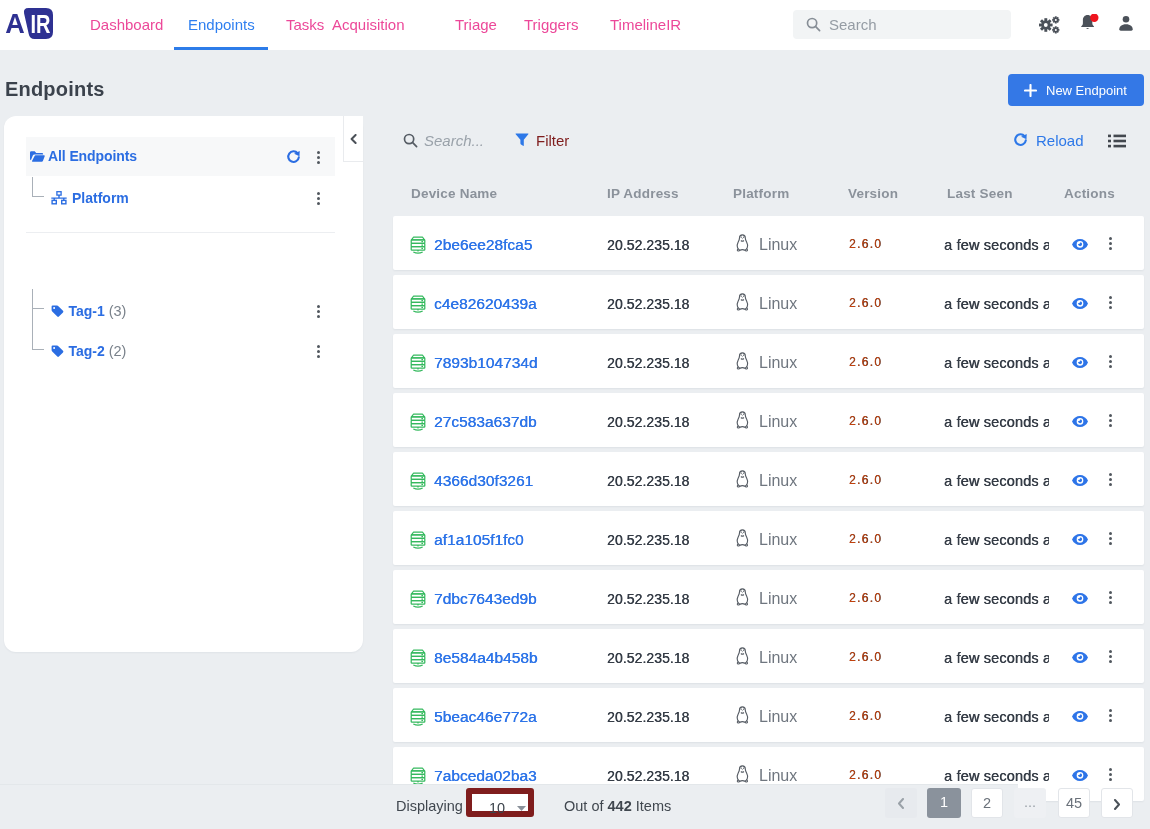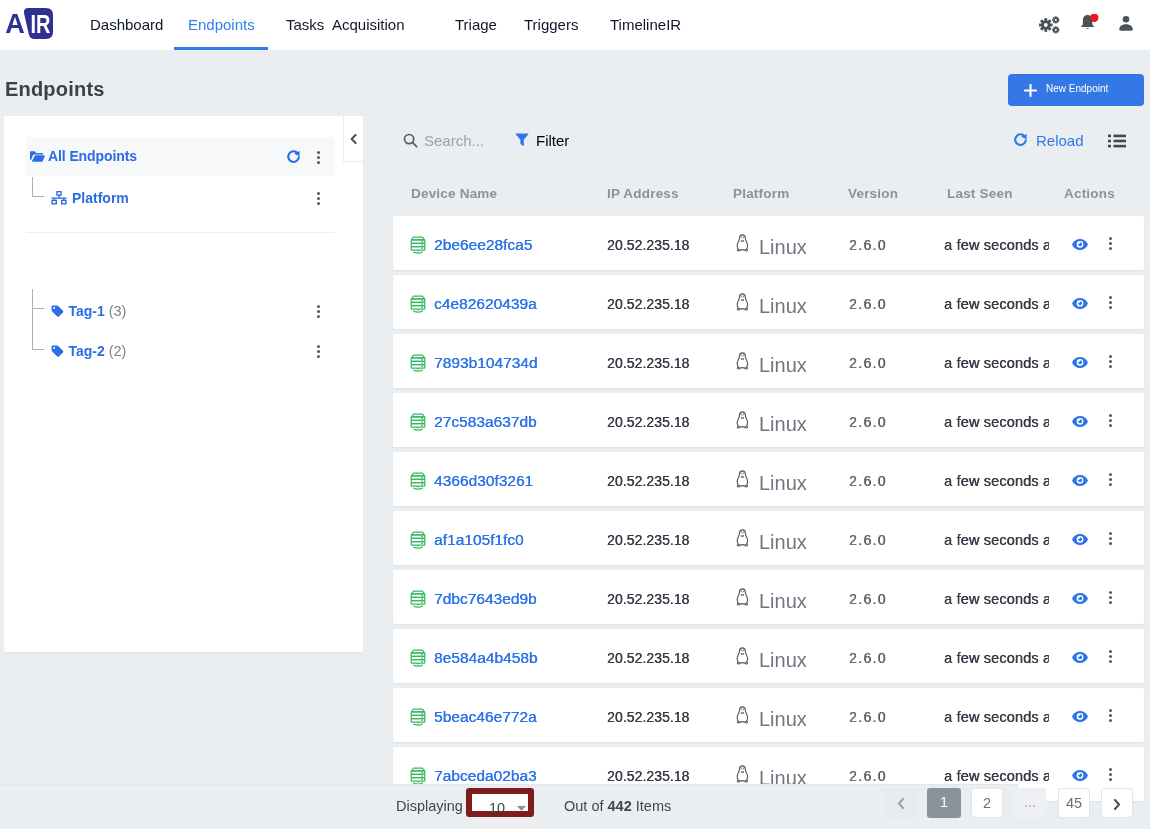--- a/index.html
+++ b/index.html
@@ -2,53 +2,53 @@
 <html><head>
 <meta charset="utf-8">
 <style>
   * { margin:0; padding:0; box-sizing:border-box; }
   html,body { width:1150px; height:829px; overflow:hidden; }
   body { font-family:"Liberation Sans", sans-serif; background:#ebeef1; position:relative; }
   svg { display:block; }
   .abs { position:absolute; }
 
   #topnav { position:absolute; left:0; top:0; width:1150px; height:50px; background:#fff; }
-  .navitem { position:absolute; top:0; height:50px; line-height:50px; font-size:15px; color:#0f172a; }
+  .navitem { position:absolute; top:0; height:50px; line-height:50px; font-size:15px; color:#ec4899; }
   .navitem.active { color:#2e7ff0; }
   #nav-underline { position:absolute; left:174px; top:47px; width:94px; height:3px; background:#2d7ce9; }
   #searchbox { position:absolute; left:793px; top:10px; width:218px; height:29px; background:#f2f4f5; border-radius:4px; }
   #searchbox .mg { position:absolute; left:13px; top:7px; }
   #searchbox .ph { position:absolute; left:36px; top:6px; font-size:15px; color:#959ca4; }
 
   #title { position:absolute; left:5px; top:78px; font-size:20px; font-weight:700; color:#3b424c; letter-spacing:.2px; }
   #newbtn { position:absolute; left:1008px; top:74px; width:136px; height:32px; background:#3478e6; border-radius:4px; color:#fff; }
 
-  #sidebar { position:absolute; left:4px; top:116px; width:359px; height:536px; background:#fff; border-radius:2px; box-shadow:0 1px 2px rgba(20,30,50,.05); }
+  #sidebar { position:absolute; left:4px; top:116px; width:359px; height:536px; background:#fff; border-radius:12px; box-shadow:0 1px 2px rgba(20,30,50,.05); }
   #collapse { position:absolute; left:339px; top:0px; width:20px; height:46px; background:#fff; border-left:1px solid #e9ebee; border-bottom:1px solid #e9ebee; }
   .srow { position:absolute; left:22px; width:309px; height:39px; background:#f7f8f9; }
   .srow .txt { position:absolute; top:10.5px; font-size:14px; font-weight:700; color:#2b6de2; letter-spacing:-.1px; }
   .kebab i { display:block; width:3.4px; height:3.4px; border-radius:50%; background:#51575e; margin-bottom:1.4px; }
   .kebab { position:absolute; }
   .treeline { position:absolute; border-left:1px solid #a9b0b8; border-bottom:1px solid #a9b0b8; }
   .childtxt { position:absolute; font-size:14px; font-weight:700; color:#2b6de2; }
   .count { font-weight:400; color:#7a828b; font-size:14.5px; }
   #divider { position:absolute; left:22px; top:116px; width:309px; height:1px; background:#eceef1; }
 
-  #tsearchtxt { position:absolute; left:424px; top:132px; font-size:15px; color:#9aa2aa; }
-  #filtertxt { position:absolute; left:536px; top:132px; font-size:15px; color:#000000; }
+  #tsearchtxt { position:absolute; left:424px; top:132px; font-size:15px; color:#9aa2aa;font-style:italic; }
+  #filtertxt { position:absolute; left:536px; top:132px; font-size:15px; color:#7f1d1d; }
   #reloadtxt { position:absolute; left:1036px; top:132px; font-size:15px; color:#2d78e8; }
 
   .th { position:absolute; top:186px; font-size:13.5px; font-weight:700; color:#8b929b; letter-spacing:.2px; }
   .row { position:absolute; left:393px; width:751px; height:54px; background:#fff; border-radius:2px; box-shadow:0 1px 2px rgba(25,39,57,.06); }
   .row .devic { position:absolute; left:16px; top:19.5px; }
   .row .dev { position:absolute; left:41px; top:20px; font-size:15.5px; color:#2d74e8; text-shadow:.35px 0 0 #2d74e8; }
   .row .ip  { position:absolute; left:214px; top:20.5px; font-size:14px; color:#353c46; letter-spacing:.05px; text-shadow:.35px 0 0 #353c46; }
   .row .plic { position:absolute; left:342px; top:18px; }
-  .row .pl  { position:absolute; left:366px; top:20px; font-size:20px; color:#6f767f;text-align:right; }
-  .row .ver { position:absolute; left:456px; top:20.5px; font-size:14px; color:#737373; letter-spacing:1.3px; text-shadow:.35px 0 0 #353c46; }
+  .row .pl  { position:absolute; left:366px; top:20px; font-size:16px; color:#6f767f;text-align:right; }
+  .row .ver { position:absolute; left:456px; top:20.5px; font-size:12px; color:#c2410c; letter-spacing:1.3px; text-shadow:.35px 0 0 #353c46; }
   .row .ls  { position:absolute; left:551px; top:20.5px; width:105px; overflow:hidden; white-space:nowrap; font-size:14.5px; color:#353c46; letter-spacing:.15px; text-shadow:.35px 0 0 #353c46; }
   .row .eye { position:absolute; left:679px; top:23px; }
   .row .kb  { position:absolute; left:716px; top:21px; }
 
   #pagebar { position:absolute; left:0; top:784px; width:1018px; height:45px; background:#ebeef1; border-top:1px solid #e3e7ea; }
   #pagebar .t { position:absolute; top:13px; font-size:14.5px; color:#40474f; }
   #pageselect { position:absolute; left:466px; top:3px; width:68px; height:29px; background:#fff; border-radius:3px; border:6px solid #7f1d1d; }
   .pbtn { position:absolute; top:3px; height:30px; border-radius:3px; font-size:14.5px; text-align:center; line-height:28px; }
   .pbtn svg { margin:9.5px auto 0; }
 </style>
@@ -62,20 +62,29 @@
       <text x="26.5" y="26.8" font-size="26" font-weight="700" font-family="Liberation Sans, sans-serif" fill="#ffffff" textLength="20" lengthAdjust="spacingAndGlyphs">IR</text>
     </svg>
   <span class="navitem" style="left:90px">Dashboard</span>
   <span class="navitem active" style="left:188px">Endpoints</span>
   <span class="navitem" style="left:286px">Tasks</span>
   <span class="navitem" style="left:332px">Acquisition</span>
   <span class="navitem" style="left:455px">Triage</span>
   <span class="navitem" style="left:524px">Triggers</span>
   <span class="navitem" style="left:610px">TimelineIR</span>
   <div id="nav-underline"></div>
+  <div id="searchbox">
+      <span class="mg">
+        <svg width="15" height="15" viewBox="0 0 15 15">
+          <circle cx="6.1" cy="6.1" r="4.6" fill="none" stroke="#878e96" stroke-width="1.7"></circle>
+          <path d="M9.7 9.7 L13.6 13.6" stroke="#878e96" stroke-width="1.7" stroke-linecap="round"></path>
+        </svg>
+      </span>
+      <span class="ph">Search</span>
+    </div>
   <span class="abs" style="left:1039px;top:16px">
       <svg width="21" height="18" viewBox="0 0 21 18">
         <rect x="5.35" y="2.20" width="2.90" height="3.80" transform="rotate(0.0 6.8 9.0)" fill="#4b5159"></rect>
         <rect x="5.35" y="2.20" width="2.90" height="3.80" transform="rotate(45.0 6.8 9.0)" fill="#4b5159"></rect>
         <rect x="5.35" y="2.20" width="2.90" height="3.80" transform="rotate(90.0 6.8 9.0)" fill="#4b5159"></rect>
         <rect x="5.35" y="2.20" width="2.90" height="3.80" transform="rotate(135.0 6.8 9.0)" fill="#4b5159"></rect>
         <rect x="5.35" y="2.20" width="2.90" height="3.80" transform="rotate(180.0 6.8 9.0)" fill="#4b5159"></rect>
         <rect x="5.35" y="2.20" width="2.90" height="3.80" transform="rotate(225.0 6.8 9.0)" fill="#4b5159"></rect>
         <rect x="5.35" y="2.20" width="2.90" height="3.80" transform="rotate(270.0 6.8 9.0)" fill="#4b5159"></rect>
         <rect x="5.35" y="2.20" width="2.90" height="3.80" transform="rotate(315.0 6.8 9.0)" fill="#4b5159"></rect>
@@ -118,21 +127,21 @@
         <path d="M8 9.2 C3.6 9.2 1.3 11.5 1.3 14.3 Q1.3 15.7 2.7 15.7 L13.3 15.7 Q14.7 15.7 14.7 14.3 C14.7 11.5 12.4 9.2 8 9.2 Z" fill="#4b5159"></path>
       </svg>
     </span>
 </div>
 
 <div id="title">Endpoints</div>
 <div id="newbtn">
   <svg style="position:absolute;left:16px;top:10px" width="13" height="13" viewBox="0 0 13 13">
       <path d="M6.5 1 L6.5 12 M1 6.5 L12 6.5" stroke="#fff" stroke-width="2.1" stroke-linecap="round"></path>
     </svg>
-  <span style="position:absolute;left:38px;top:9px;font-size:10px">New Endpoint</span>
+  <span style="position:absolute;left:38px;top:9px;font-size:13px">New Endpoint</span>
 </div>
 
 <div id="sidebar">
   <div id="collapse">
       <span style="position:absolute;left:6px;top:18px">
         <svg width="7" height="10" viewBox="0 0 7 10">
           <path d="M5.6 1 L1.6 5 L5.6 9" fill="none" stroke="#4b5158" stroke-width="2" stroke-linecap="round" stroke-linejoin="round"></path>
         </svg>
       </span>
     </div>

